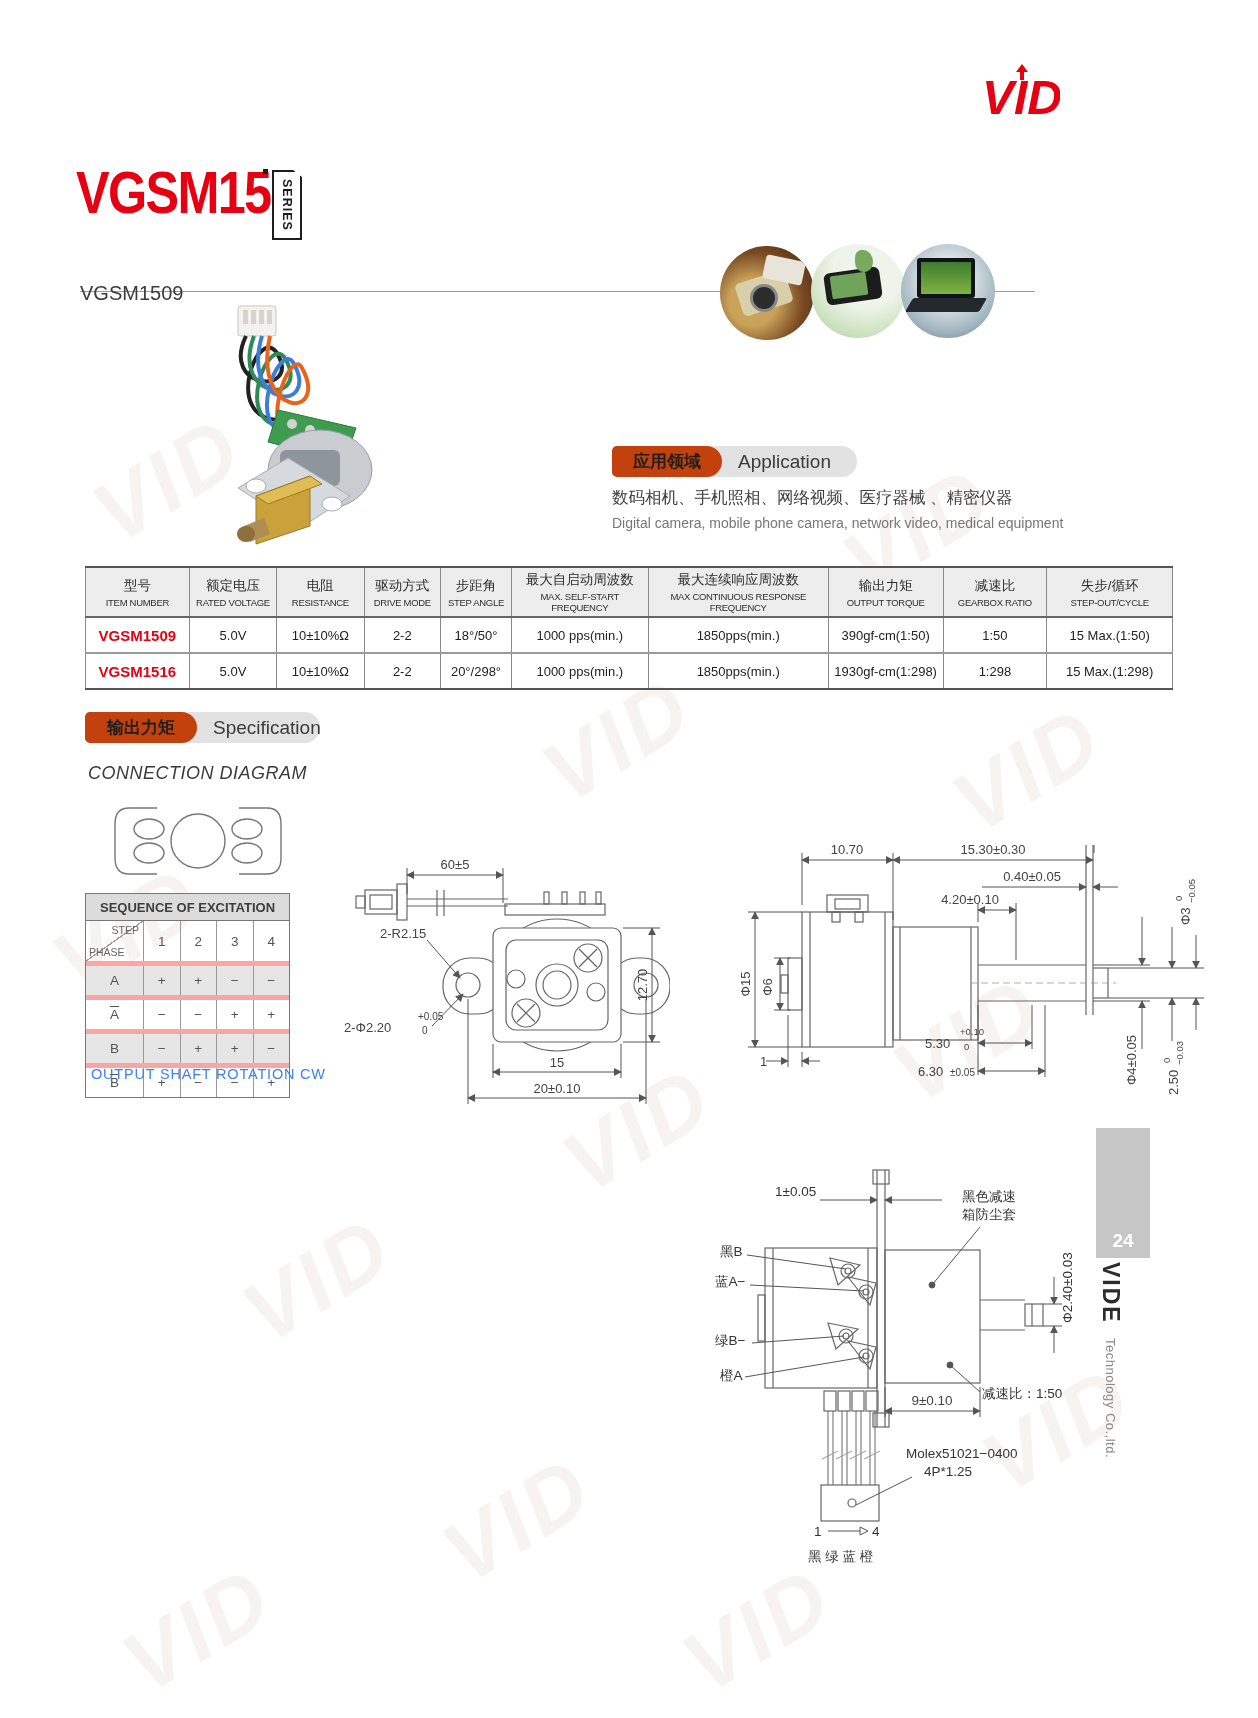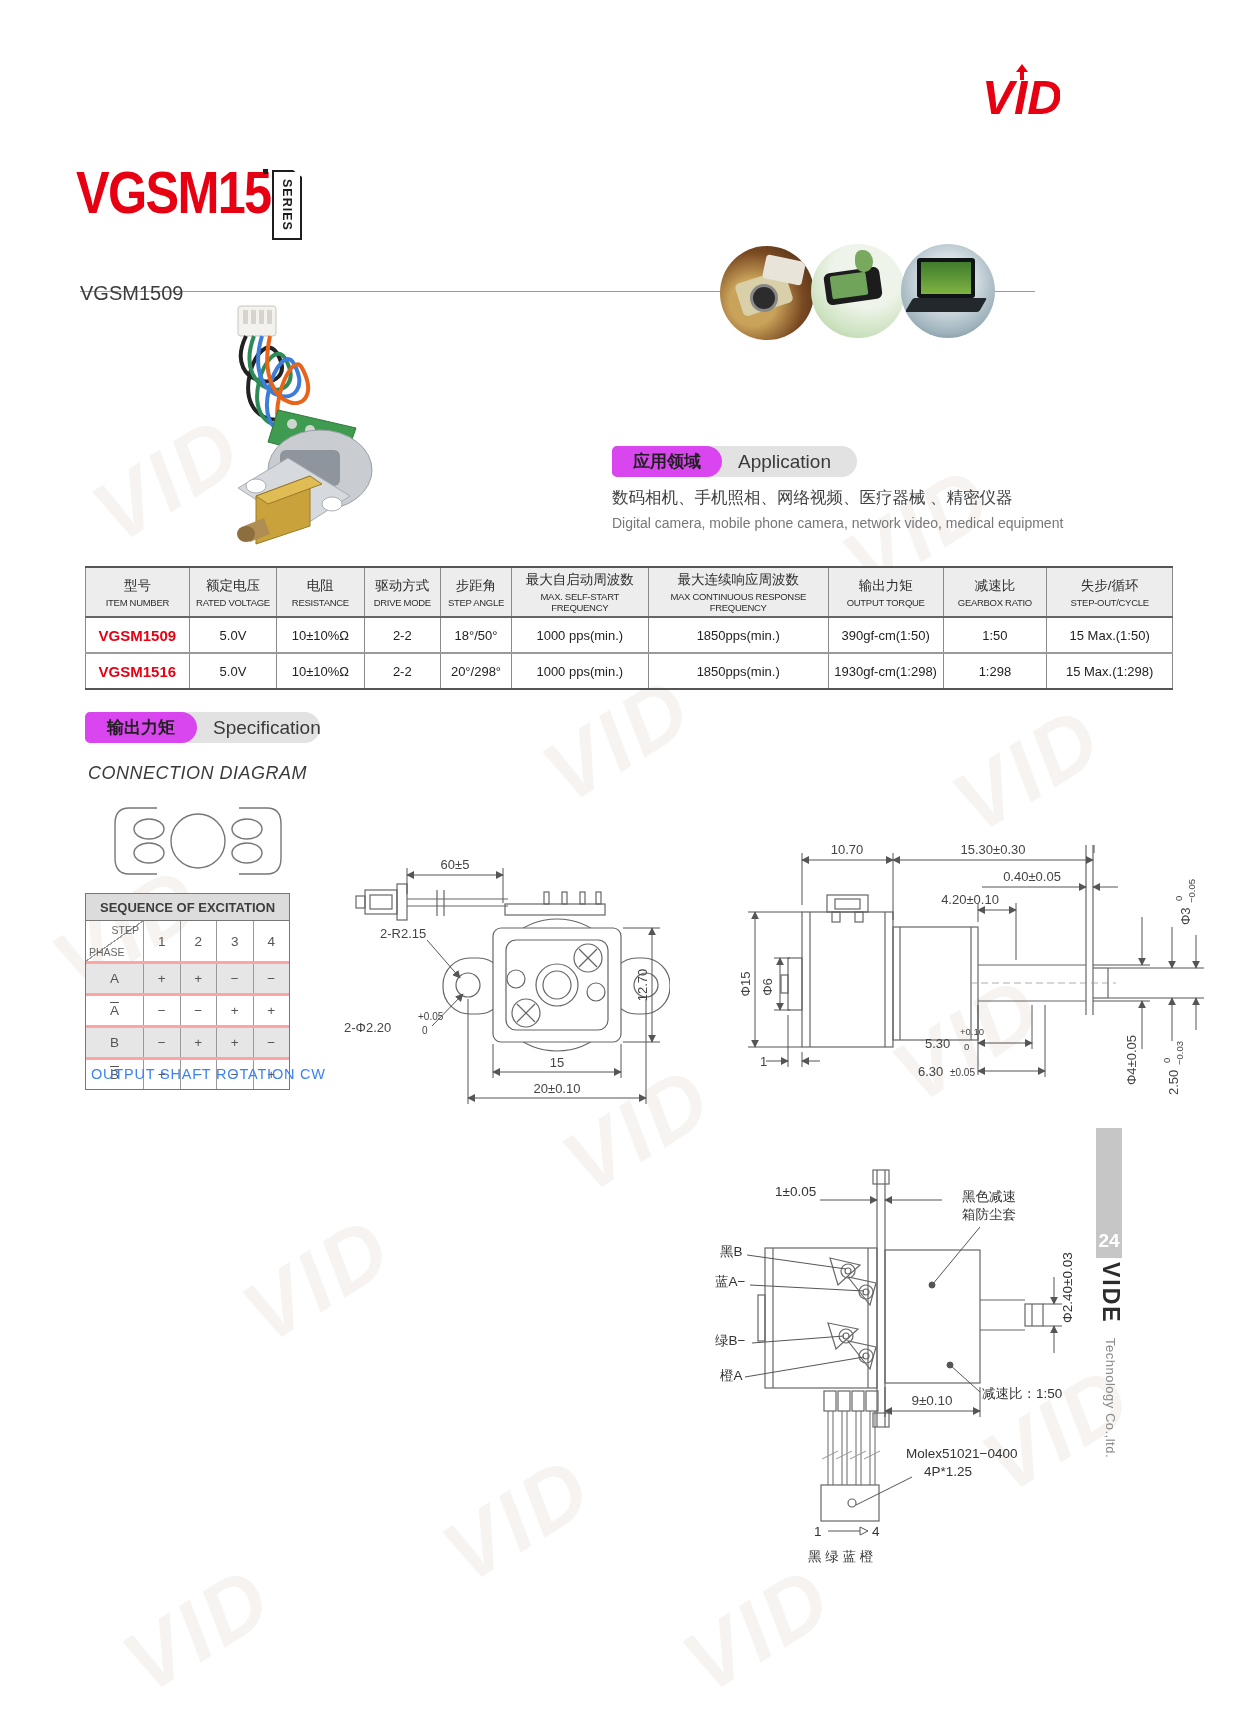--- a/index.html
+++ b/index.html
@@ -16,56 +16,56 @@
   .series-badge{left:272px;top:170px;width:30px;height:70px;border:2.5px solid #1d1d1d;box-sizing:border-box;clip-path:polygon(0 0,70% 0,100% 10%,100% 100%,0 100%);display:flex;align-items:center;justify-content:center;}
   .series-badge span{writing-mode:vertical-rl;font-size:12.5px;font-weight:bold;color:#1d1d1d;letter-spacing:1px;}
   .series-dot{left:263px;top:169px;width:5px;height:5px;background:#1d1d1d;}
   .hr1{left:80px;top:291px;width:955px;height:1px;background:#9a9a9a;}
   .model-label{left:80px;top:282px;font-size:20px;color:#3c3c3c;}
   
   .circle{position:absolute;width:94px;height:94px;border-radius:50%;overflow:hidden;}
   
   .pill-banner{position:absolute;height:31px;}
   .pill-bg{position:absolute;left:14px;top:0;height:31px;background:#e2e2e2;border-radius:16px;}
-  .pill-left{position:absolute;left:0;top:0;height:31px;background:#d946ef;border-radius:5px 16px 16px 5px;display:flex;align-items:center;justify-content:center;font-weight:bold;font-size:17px;color:#1f1f1f;}
+  .pill-left{position:absolute;left:0;top:0;height:31px;background:#c2410c;border-radius:5px 16px 16px 5px;display:flex;align-items:center;justify-content:center;font-weight:bold;font-size:17px;color:#1f1f1f;}
   .pill-en{position:absolute;top:0;height:31px;display:flex;align-items:center;font-size:19px;color:#3a3a3a;}
   .app-zh{left:612px;top:487px;font-size:16.5px;color:#404040;text-align:center;}
   .app-en{left:612px;top:515px;font-size:14px;color:#777;}
   
   table.spec{position:absolute;left:85px;top:566px;width:1088px;border-collapse:collapse;table-layout:fixed;}
   table.spec th,table.spec td{border:1px solid #8a8a8a;text-align:center;vertical-align:middle;padding:2px 1px;}
   table.spec thead th{background:#ededed;font-weight:normal;height:44px;}
   table.spec thead .zh{font-size:13.5px;color:#2e2e2e;}
   table.spec thead .en{font-size:9.5px;color:#2e2e2e;letter-spacing:-.3px;margin-top:2px;}
   table.spec tbody td{height:30px;font-size:13px;color:#222;}
   table.spec tbody td.model{color:#e60012;font-weight:bold;font-size:15px;}
   table.spec{border-top:2.5px solid #555;border-bottom:2.5px solid #555;}
   table.spec thead tr{border-bottom:2px solid #666;}
   table.spec tbody tr:first-child{border-bottom:2px solid #9a9a9a;}
   
   .conn-title{left:88px;top:763px;font-size:18px;color:#3a3a3a;letter-spacing:.5px;font-style:italic;}
   .rot-note{left:91px;top:1066px;font-size:14.5px;color:#3b82f6;letter-spacing:.8px;text-align:right;}
   
   .exc{left:85px;top:893px;width:205px;border:1.5px solid #777;box-sizing:border-box;}
   .exc .title{height:26px;background:#dcdcdc;border-bottom:1.5px solid #777;display:flex;align-items:center;justify-content:center;font-size:13px;font-weight:bold;color:#3d3d3d;}
-  .exc .row{display:flex;border-bottom:3px solid #fca5a5;}
+  .exc .row{display:flex;border-bottom:5px solid #fca5a5;}
   .exc .row:last-child{border-bottom:none;}
   .exc .c0{width:57px;}
   .exc .c{width:36px;flex:1;border-left:1px solid #999;display:flex;align-items:center;justify-content:center;font-size:13.5px;color:#555;}
   .exc .hdr{height:40px;}
   .exc .hdr .c0{position:relative;background:
      linear-gradient(to bottom right,transparent calc(50% - .6px),#999 calc(50% - .6px),#999 calc(50% + .6px),transparent calc(50% + .6px));}
   .exc .hdr .step{position:absolute;top:3px;right:4px;font-size:10.5px;color:#666;}
   .exc .hdr .phase{position:absolute;bottom:3px;left:3px;font-size:10.5px;color:#666;}
   .exc .data{height:29px;}
   .exc .data .c0{display:flex;align-items:center;justify-content:center;font-size:13.5px;color:#555;}
   .exc .data.shade{background:#e6e6e6;}
   .exc .bar{text-decoration:overline;}
   
-  .page-tab{left:1096px;top:1128px;width:26px;height:130px;background:#c6c6c6;}
+  .page-tab{left:1096px;top:1128px;width:54px;height:130px;background:#c6c6c6;}
   .page-num{position:absolute;bottom:6px;width:100%;text-align:center;color:#fff;font-size:19px;font-weight:bold;}
   .brand-v{left:1097px;top:1262px;writing-mode:vertical-rl;font-size:23px;font-weight:bold;color:#2c2c2c;letter-spacing:2px;}
   .brand-sub{left:1103px;top:1338px;writing-mode:vertical-rl;font-size:13px;color:#8a8a8a;letter-spacing:.5px;}
   svg text{font-family:"Liberation Sans","DejaVu Sans",sans-serif;}
 </style>
 </head>
 <body>
 
 <svg width="0" height="0" style="position:absolute" aria-hidden="true">
   <defs>

